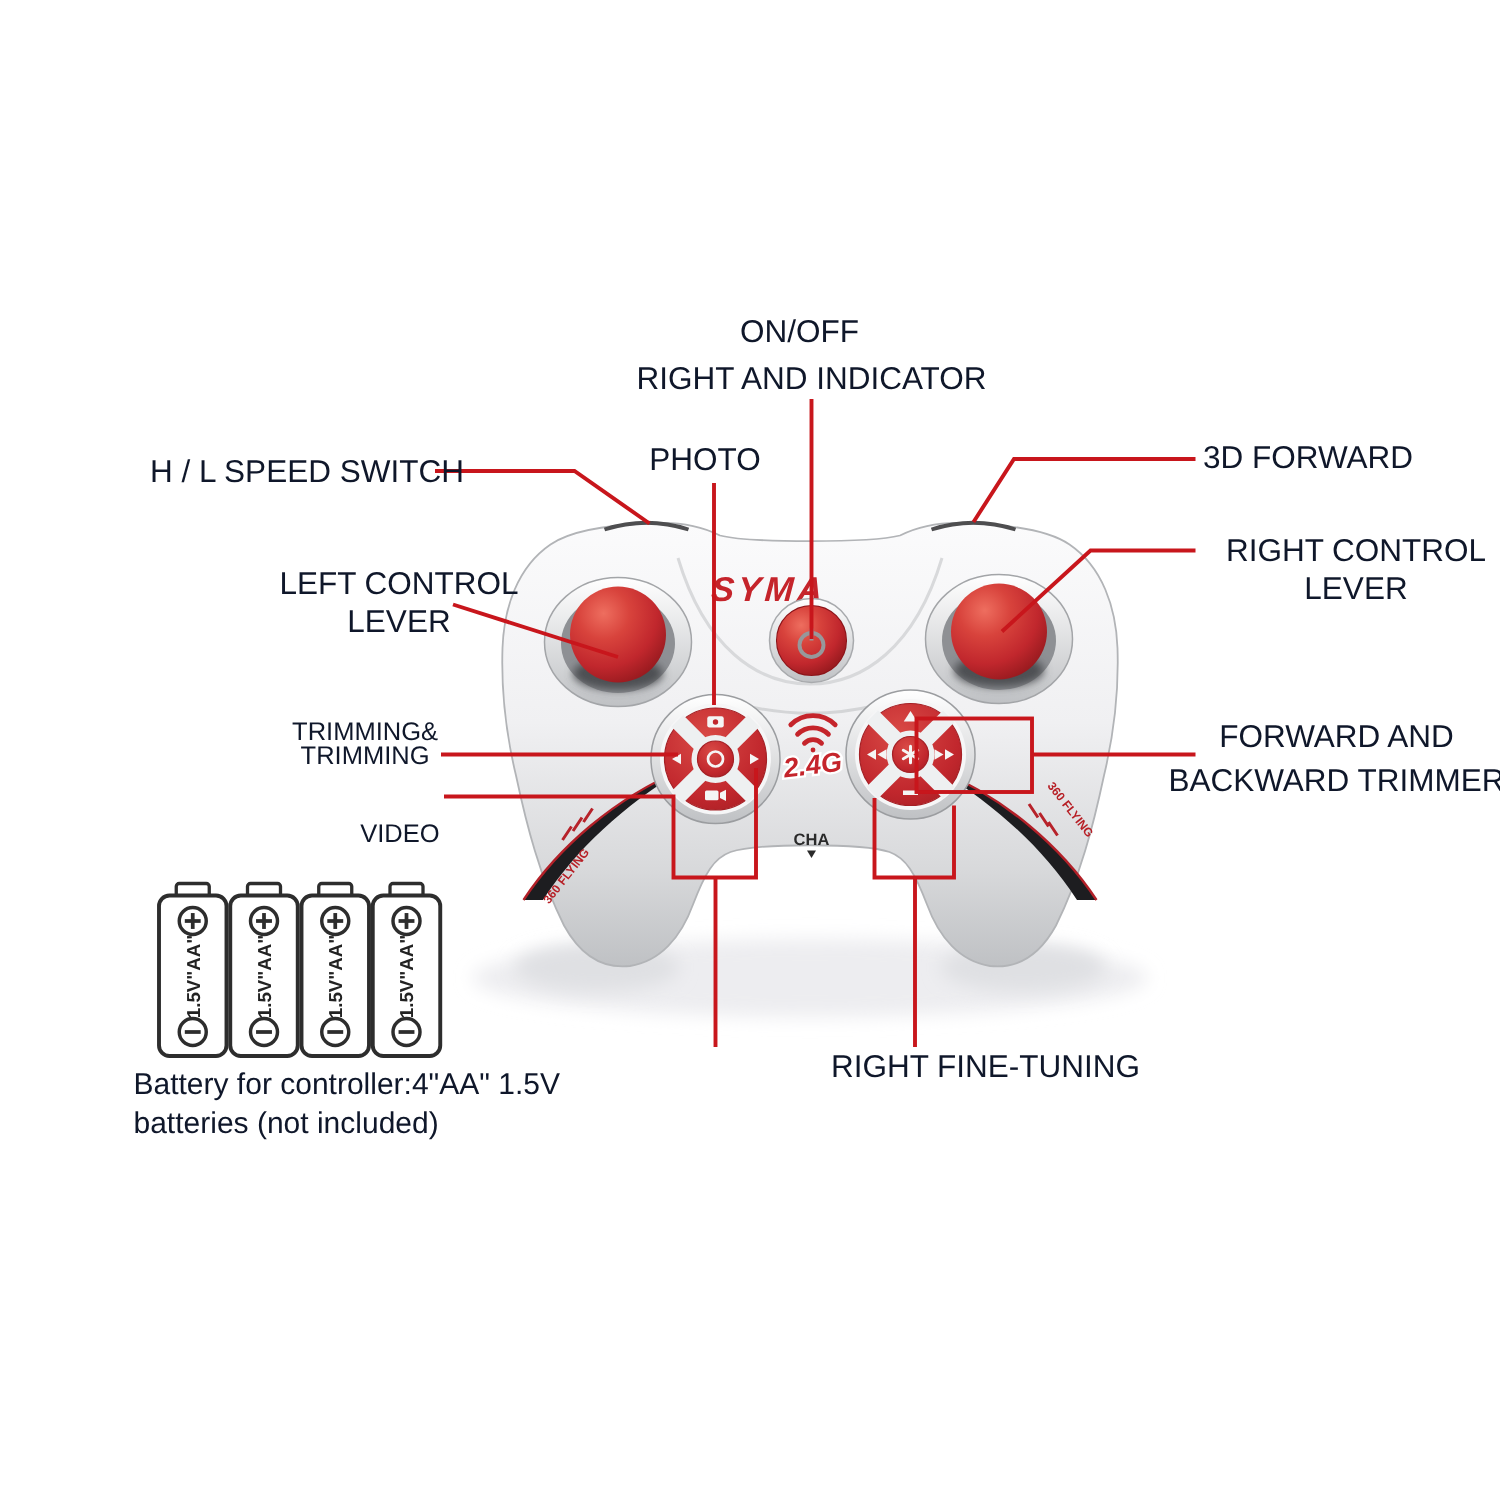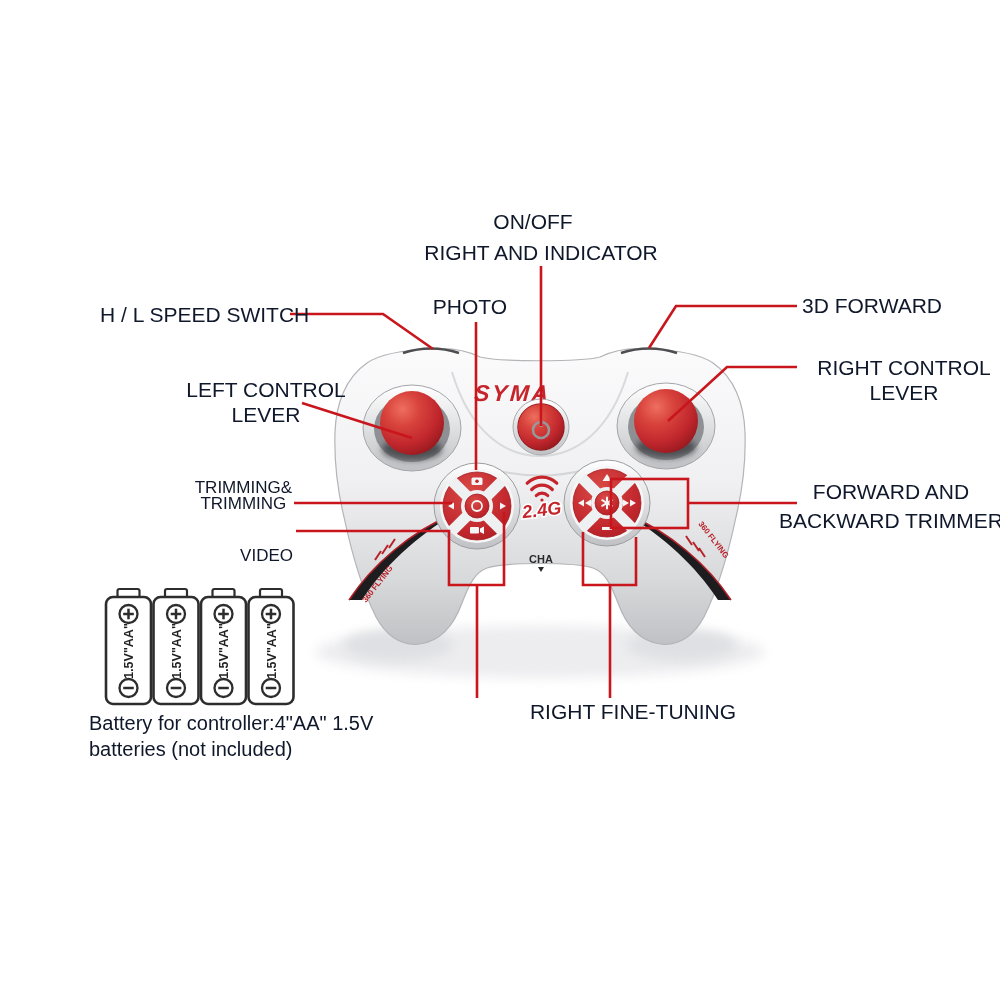--- a/index.html
+++ b/index.html
@@ -272,21 +272,21 @@
   <div>LEFT CONTROL</div>
   <div>LEVER</div>
 </div>
 
 <div class="lbl ralign small" style="left:292px;top:480px;">
   <div>TRIMMING&amp;</div>
   <div>TRIMMING</div>
 </div>
 <div class="lbl ralign small" style="left:293px;top:548px;">VIDEO</div>
 
-<div class="lbl ctr" style="left:633px;top:699px;">RIGHT FINE-TUNING</div>
+<div class="lbl ctr" style="left:657px;top:699px;">RIGHT FINE-TUNING</div>
 
 <div class="lbl" style="left:802px;top:293px;">3D FORWARD</div>
 
 <div class="lbl ctr" style="left:883px;top:355px;margin-left:21px;">
   <div>RIGHT CONTROL</div>
   <div>LEVER</div>
 </div>
 
 <div class="lbl ctr wide" style="left:891px;top:477px;">
   <div>FORWARD AND</div>

